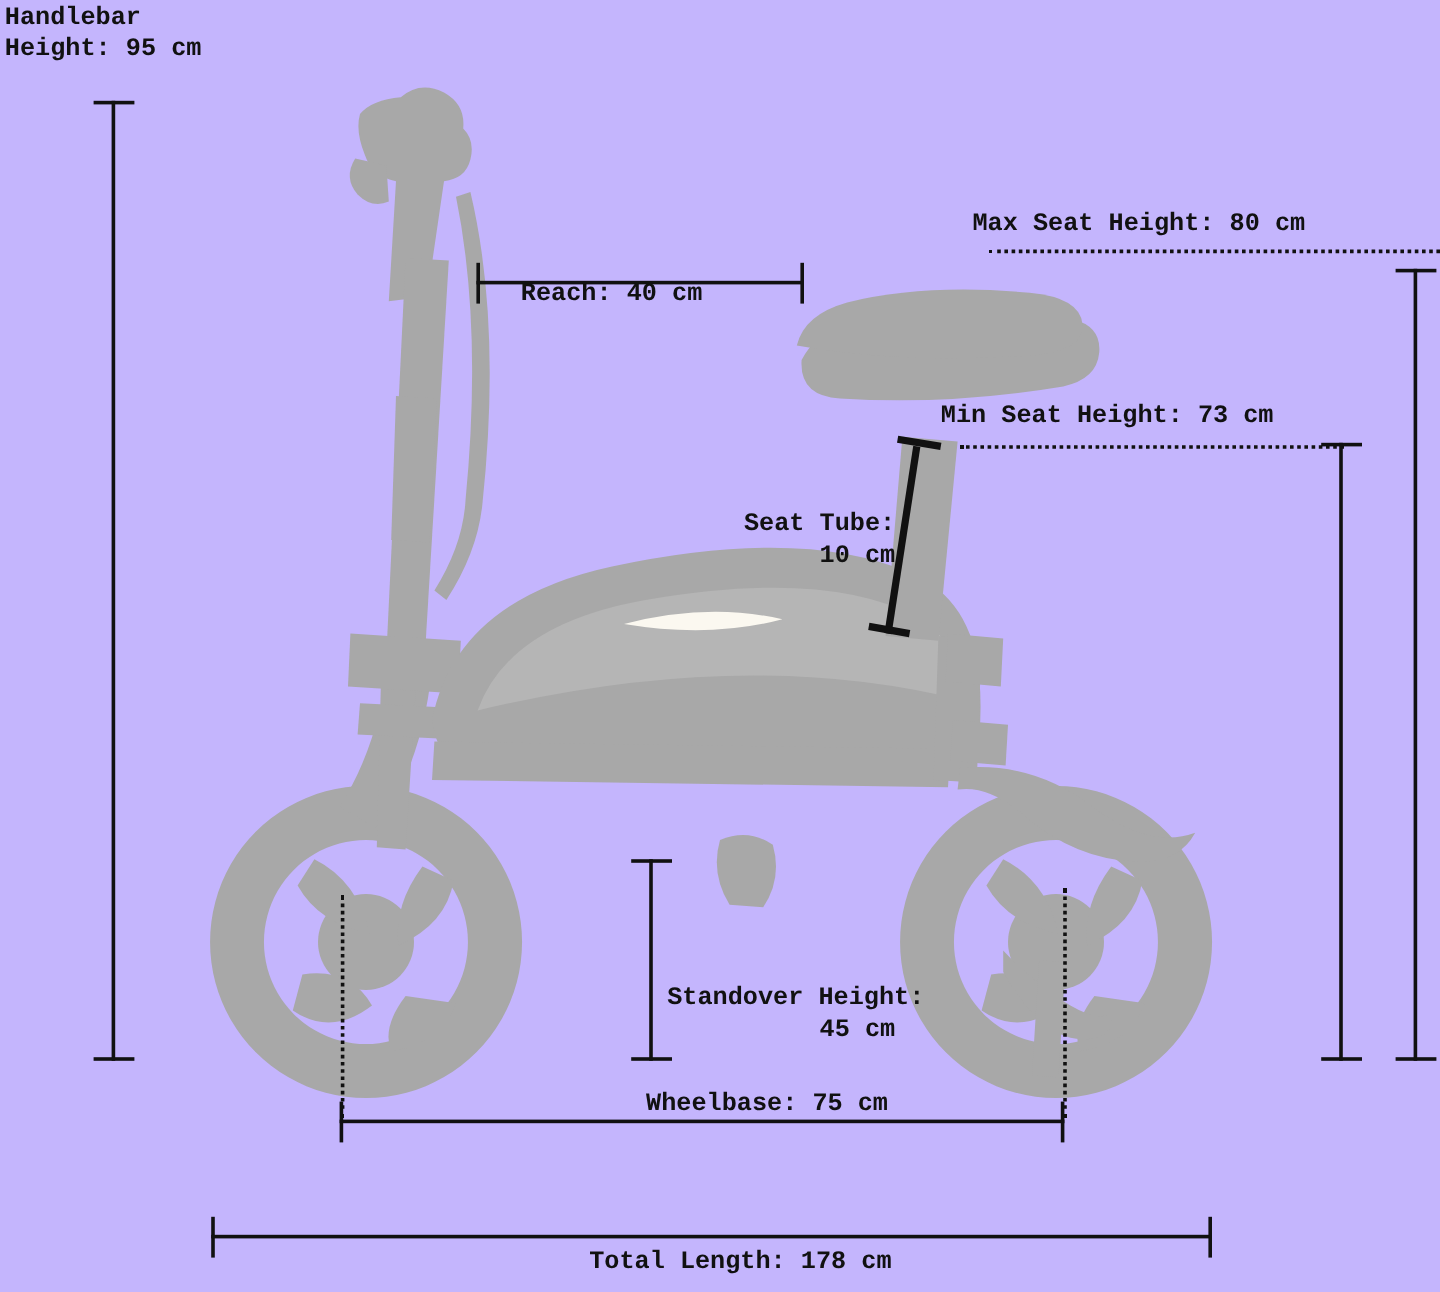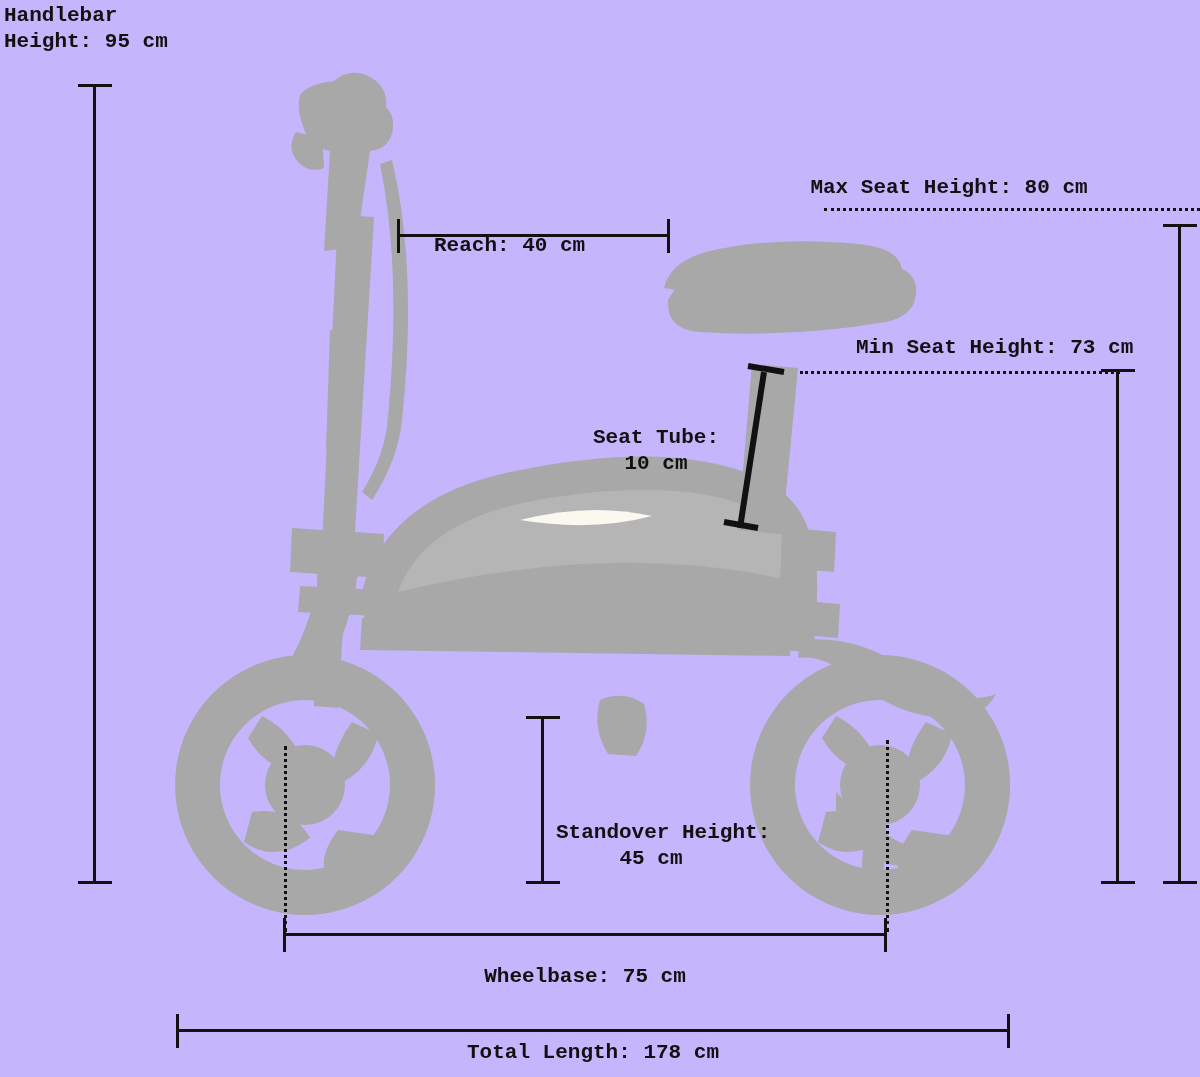--- a/index.html
+++ b/index.html
@@ -16,21 +16,21 @@
     overflow: hidden;
   }
   .lbl {
     position: absolute;
     color: #111111;
     font-weight: bold;
     font-size: 21px;
     line-height: 1.25;
     white-space: pre;
   }
-  .lbl.center { text-align: center; }
+  .lbl.center { text-align: right; }
   .lbl.right  { text-align: center; }
 
   
   .ln {
     position: absolute;
     background: #111111;
   }
   .ln.v { width: 3px; }
   .ln.h { height: 3px; }
 
@@ -138,36 +138,36 @@
   <div class="dot-h" style="left:824px; top:208px; width:376px;"></div>
   <div class="cap-h" style="left:1163px; top:224px;"></div>
   <div class="ln v" style="left:1178px; top:224px; height:660px;"></div>
   <div class="cap-h" style="left:1163px; top:881px;"></div>
   <div class="lbl right" style="left:700px; top:175px; width:498px;">Max Seat Height: 80 cm</div>
 
   <div class="dot-h" style="left:800px; top:371px; width:320px;"></div>
   <div class="cap-h" style="left:1101px; top:369px;"></div>
   <div class="ln v" style="left:1116px; top:369px; height:515px;"></div>
   <div class="cap-h" style="left:1101px; top:881px;"></div>
-  <div class="lbl" style="left:856px; top:335px;">Min Seat Height: 73 cm</div>
+  <div class="lbl" style="left:784px; top:335px;">Min Seat Height: 73 cm</div>
 
   <div class="lbl center" style="left:566px; top:425px; width:180px;">Seat Tube:
 10 cm</div>
 
   <div class="cap-h" style="left:526px; top:716px;"></div>
   <div class="ln v" style="left:541px; top:716px; height:168px;"></div>
   <div class="cap-h" style="left:526px; top:881px;"></div>
   <div class="lbl center" style="left:556px; top:820px; width:190px;">Standover Height:
 45 cm</div>
 
   <div class="dot-v" style="left:284px; top:746px; height:186px;"></div>
   <div class="dot-v" style="left:886px; top:740px; height:192px;"></div>
   <div class="cap-v" style="left:283px; top:918px;"></div>
   <div class="ln h" style="left:283px; top:933px; width:604px;"></div>
   <div class="cap-v" style="left:884px; top:918px;"></div>
-  <div class="lbl center" style="left:430px; top:964px; width:310px;">Wheelbase: 75 cm</div>
+  <div class="lbl center" style="left:430px; top:908px; width:310px;">Wheelbase: 75 cm</div>
 
   <div class="cap-v" style="left:176px; top:1014px;"></div>
   <div class="ln h" style="left:176px; top:1029px; width:834px;"></div>
   <div class="cap-v" style="left:1007px; top:1014px;"></div>
   <div class="lbl center" style="left:443px; top:1040px; width:300px;">Total Length: 178 cm</div>
 
 </div>
 
 </body></html>

